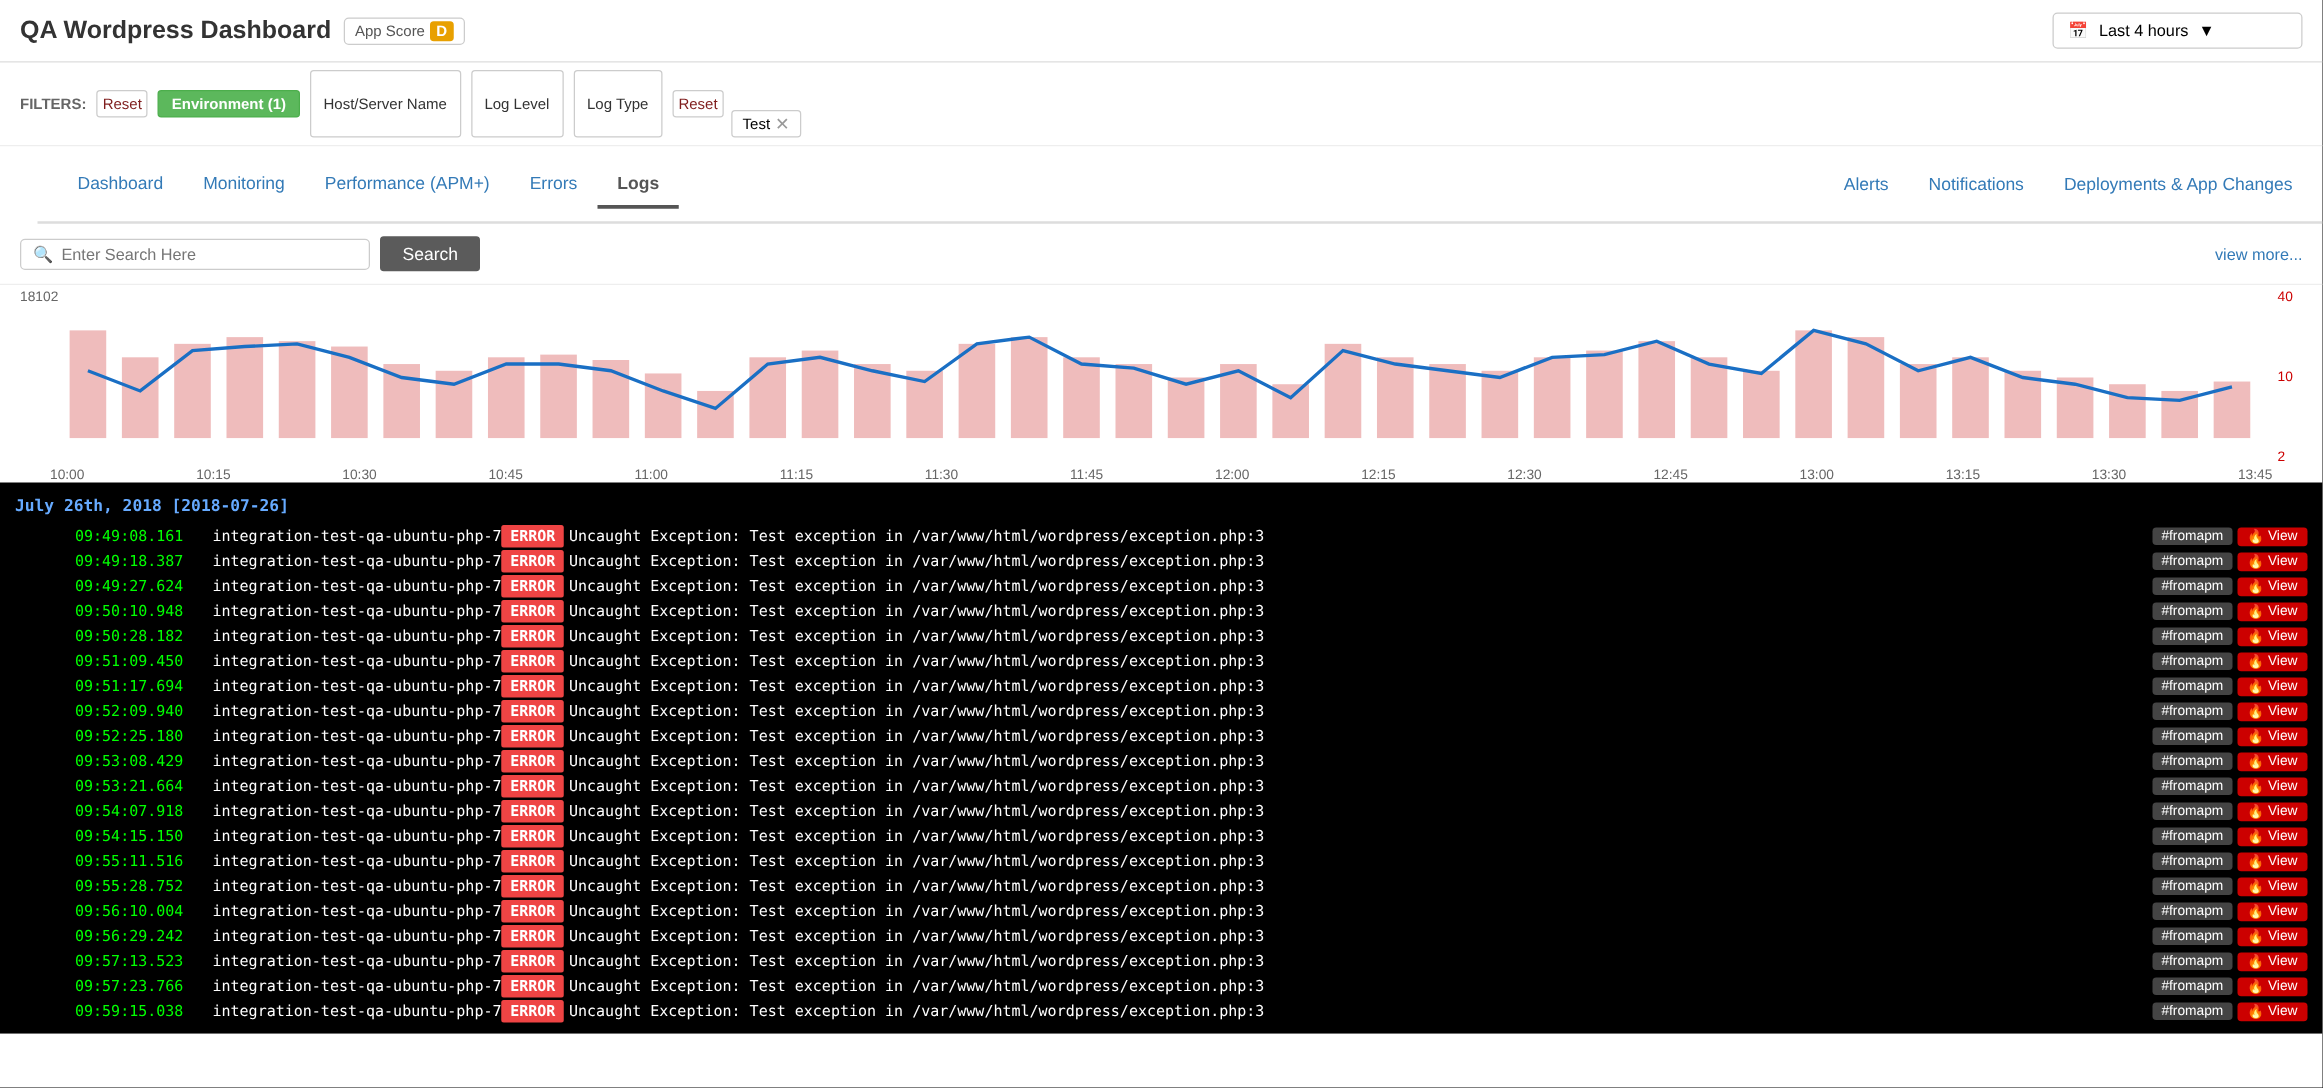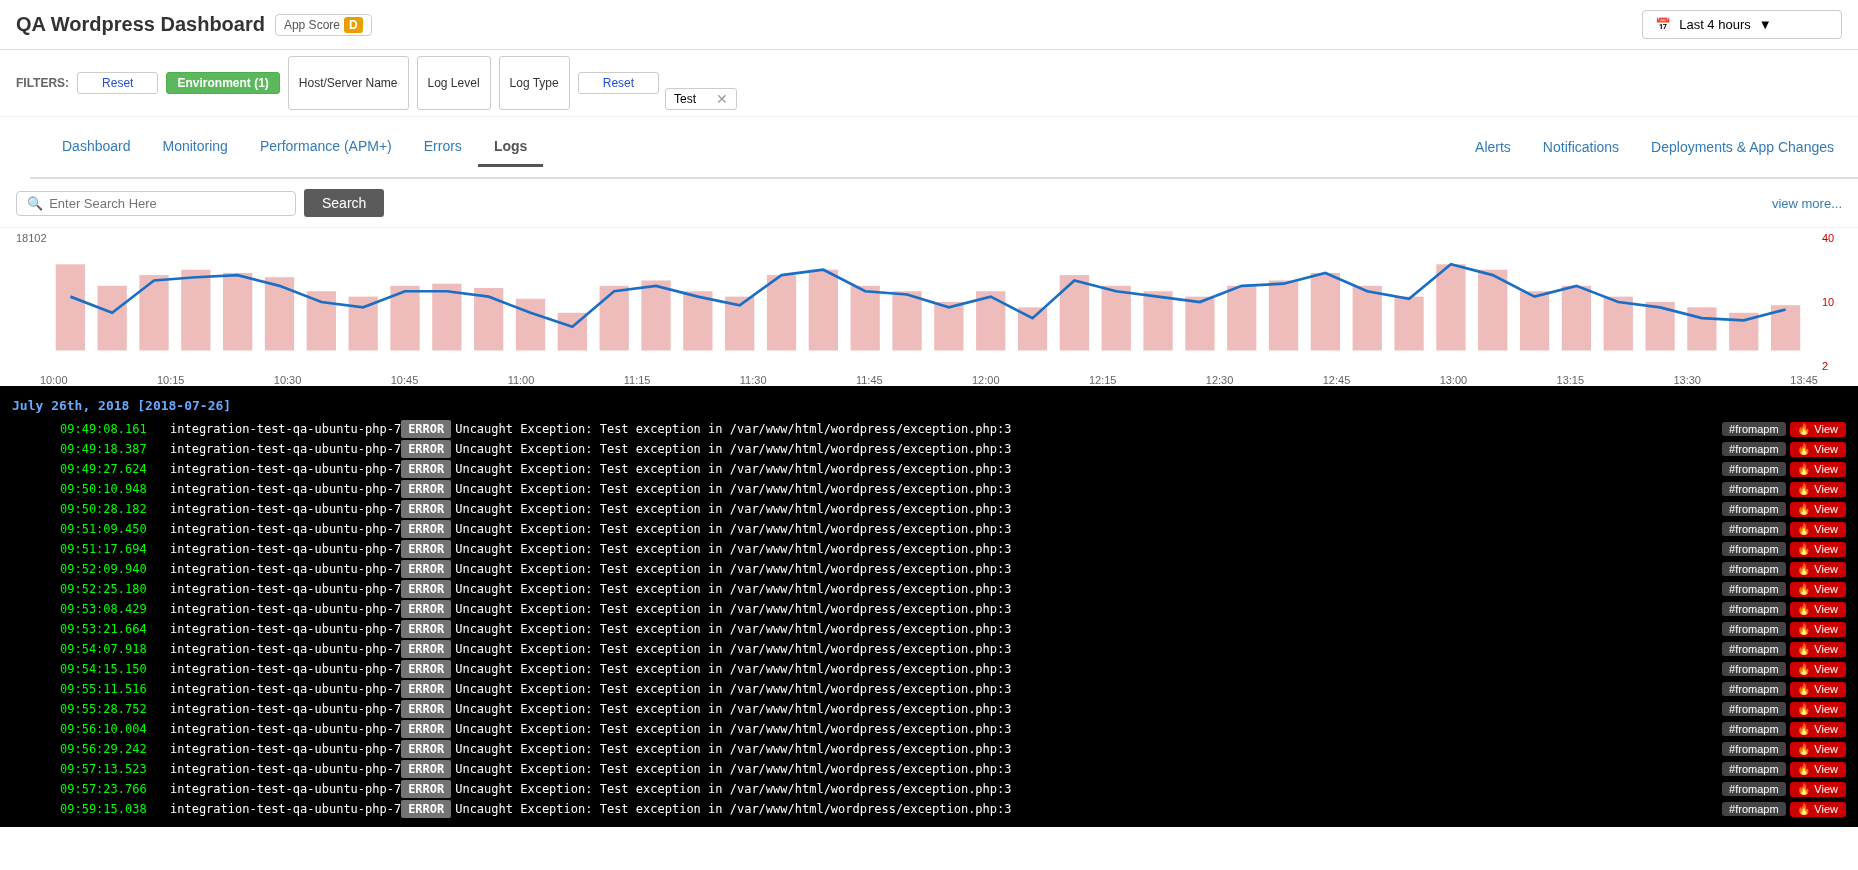--- a/index.html
+++ b/index.html
@@ -10,25 +10,25 @@
     .header-left { display: flex; align-items: center; gap: 10px; }
     .app-title { font-size: 20px; font-weight: bold; color: #333; }
     .app-score-badge { display: flex; align-items: center; gap: 4px; border: 1px solid #ccc; border-radius: 4px; padding: 2px 8px; font-size: 12px; }
     .app-score-label { color: #555; }
     .score-letter { background: #e8a000; color: #fff; border-radius: 3px; padding: 1px 5px; font-weight: bold; }
     .time-selector { display: flex; align-items: center; gap: 8px; border: 1px solid #ccc; border-radius: 4px; padding: 6px 12px; font-size: 13px; cursor: pointer; min-width: 200px; }
 
     
     .filters-bar { display: flex; align-items: center; gap: 8px; padding: 6px 16px; border-bottom: 1px solid #eee; flex-wrap: wrap; }
     .filters-label { font-size: 12px; color: #666; font-weight: bold; }
-    .btn-reset { background: #fff; border: 1px solid #ccc; border-radius: 3px; padding: 3px 24px; cursor: pointer; font-size: 12px; color: #1d4ed8; }
+    .btn-reset { background: #fff; border: 1px solid #ccc; border-radius: 3px; padding: 3px 4px; cursor: pointer; font-size: 12px; color: #7f1d1d; }
     .btn-env { background: #5cb85c; border: 1px solid #4cae4c; border-radius: 3px; padding: 3px 10px; cursor: pointer; font-size: 12px; color: #fff; font-weight: bold; }
     .btn-filter { background: #fff; border: 1px solid #ccc; border-radius: 3px; padding: 19px 10px; cursor: pointer; font-size: 12px; color: #333; }
     .filter-tag-row { display: flex; align-items: center; gap: 6px; }
-    .filter-tag { display: flex; align-items: center; gap: 20px; background: #fff; border: 1px solid #ccc; border-radius: 3px; padding: 2px 8px; font-size: 12px; margin-top: 32px; }
+    .filter-tag { display: flex; align-items: center; gap: 4px; background: #fff; border: 1px solid #ccc; border-radius: 3px; padding: 2px 8px; font-size: 12px; margin-top: 32px; }
     .filter-tag .close-x { color: #999; cursor: pointer; font-size: 14px; }
 
     
     .nav-tabs { display: flex; align-items: center; border-bottom: 2px solid #ddd; padding: 0 16px; justify-content: space-between; margin-left: 30px; }
     .nav-tabs-left { display: flex; gap: 0; }
     .nav-tab { padding: 10px 16px; font-size: 14px; color: #337ab7; cursor: pointer; border-bottom: 3px solid transparent; text-decoration: none; }
     .nav-tab.active { color: #555; border-bottom: 3px solid #555; font-weight: bold; }
     .nav-tabs-right { display: flex; gap: 16px; align-items: center; }
     .nav-tab-right { padding: 22px 8px; font-size: 14px; color: #337ab7; cursor: pointer; }
 
@@ -44,21 +44,21 @@
     .chart-main { flex: 1; position: relative; }
     .chart-svg { width: 100%; height: 100%; }
     .chart-x-labels { display: flex; justify-content: space-between; font-size: 11px; color: #666; padding: 2px 24px 0; }
 
     
     .log-area { background: #000; color: #fff; padding: 8px 12px; font-family: monospace; font-size: 12px; overflow-y: auto; min-height: 420px; }
     .log-date-header { color: #6af; font-weight: bold; padding: 4px 0 6px; font-size: 13px; }
     .log-row { display: flex; align-items: center; gap: 0; padding: 1px 0; line-height: 1.5; margin-left: 48px; }
     .log-time { color: #0f0; min-width: 110px; flex-shrink: 0; }
     .log-server { color: #fff; min-width: 210px; flex-shrink: 0; }
-    .log-level { background: #737373; color: #fff; font-weight: bold; padding: 0 4px; border-radius: 2px; min-width: 50px; text-align: center; flex-shrink: 0; margin-right: 4px; }
+    .log-level { background: #ef4444; color: #fff; font-weight: bold; padding: 0 4px; border-radius: 2px; min-width: 50px; text-align: center; flex-shrink: 0; margin-right: 4px; }
     .log-message { color: #fff; flex: 1; overflow: hidden; text-overflow: ellipsis; white-space: nowrap; }
     .log-actions { display: flex; gap: 4px; margin-left: auto; flex-shrink: 0; align-items: center; }
     .btn-fromapm { background: #444; color: #fff; border: none; border-radius: 3px; padding: 1px 7px; font-size: 11px; cursor: pointer; }
     .btn-view { background: #c00; color: #fff; border: none; border-radius: 3px; padding: 1px 8px; font-size: 11px; cursor: pointer; display: flex; align-items: center; gap: 3px; }
     .btn-view-icon { font-size: 11px; }
   </style>
 </head>
 <body>
 
 <div class="header">

